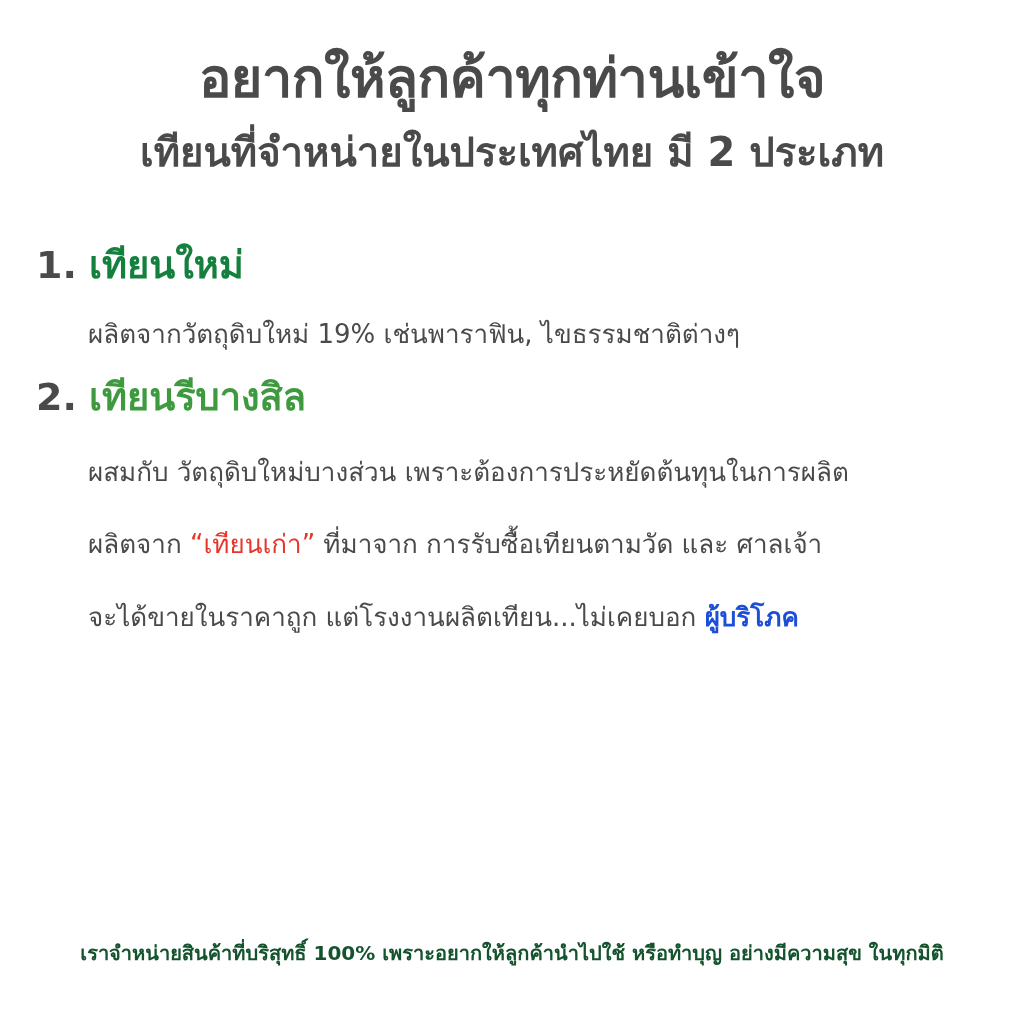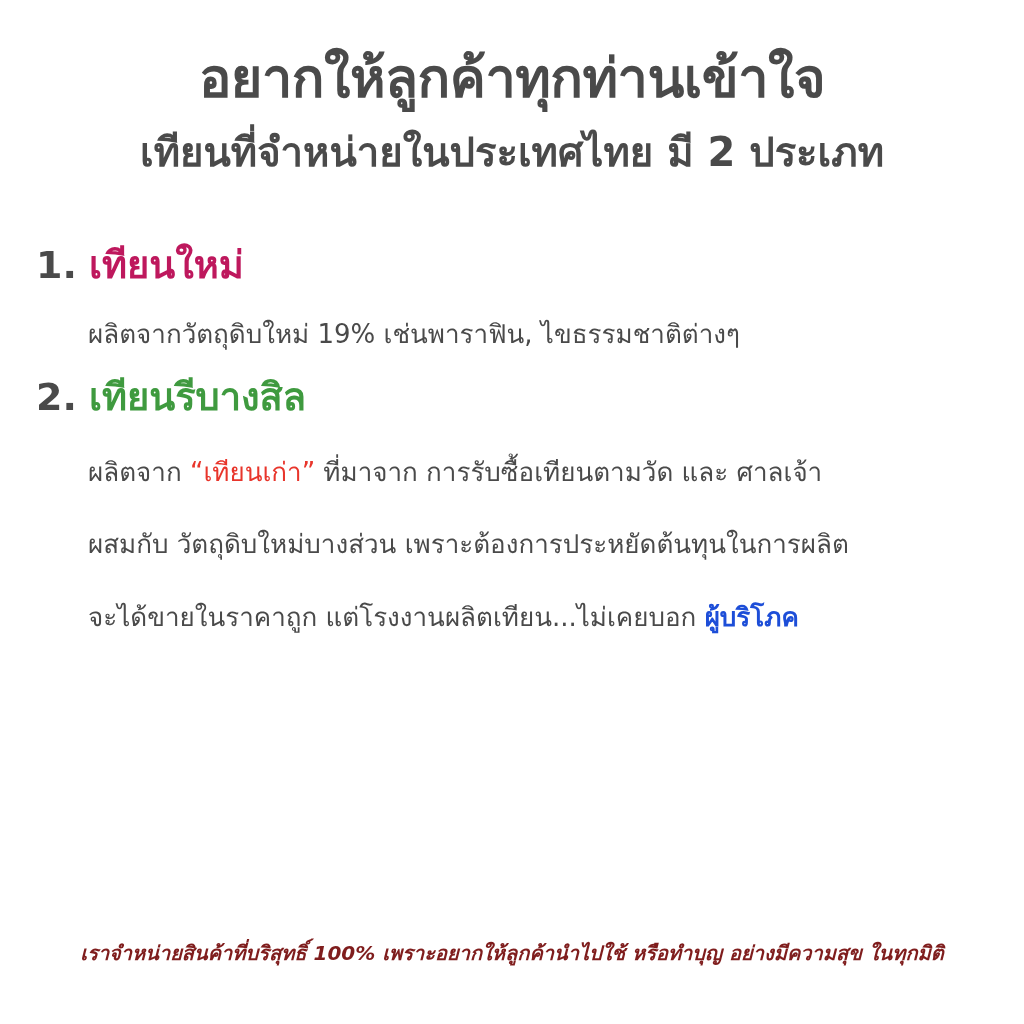--- a/index.html
+++ b/index.html
@@ -55,21 +55,21 @@
     line-height: 1.25;
     display: flex;
     align-items: baseline;
     gap: 12px;
   }
   .section-num {
     color: #4a4a4a;
     font-weight: 700;
   }
   .heading-new {
-    color: #be185d;
+    color: #15803d;
   }
   .heading-recycle {
     color: #3f9a3f;
   }
   .section-body {
     margin-top: 28px;
     padding-left: 52px;
     font-size: 26px;
     color: #4a4a4a;
     line-height: 1.25;
@@ -90,24 +90,23 @@
 
   
   .footer {
     position: absolute;
     left: 0;
     right: 0;
     bottom: 42px;
     text-align: center;
     font-size: 20px;
     font-weight: 700;
-    color: #7f1d1d;
+    color: #14532d;
     line-height: 1.3;
     padding: 0 24px;
-    font-style: italic;
   }
   
   #section-recycle .section-body {
     margin-top: 34px;
   }
 </style>
 </head>
 <body>
 
 <div class="page">
@@ -129,25 +128,25 @@
       </div>
     </div>
 
     <div class="section" id="section-recycle">
       <div class="section-heading">
         <span class="section-num">2.</span>
         <span class="heading-recycle">เทียนรีบางสิล</span>
       </div>
       <div class="section-body">
 
+        <div class="para">ผสมกับ วัตถุดิบใหม่บางส่วน  เพราะต้องการประหยัดต้นทุนในการผลิต</div>
+
         <div class="para">
           <span>ผลิตจาก </span><span class="hl-red">“เทียนเก่า”</span><span> ที่มาจาก การรับซื้อเทียนตามวัด และ ศาลเจ้า</span>
         </div>
-
-        <div class="para">ผสมกับ วัตถุดิบใหม่บางส่วน  เพราะต้องการประหยัดต้นทุนในการผลิต</div>
 
         <div class="para">
           <span>จะได้ขายในราคาถูก  แต่โรงงานผลิตเทียน...ไม่เคยบอก </span><span class="hl-magenta">ผู้บริโภค</span><span></span>
         </div>
 
       </div>
     </div>
 
   </div>
 

